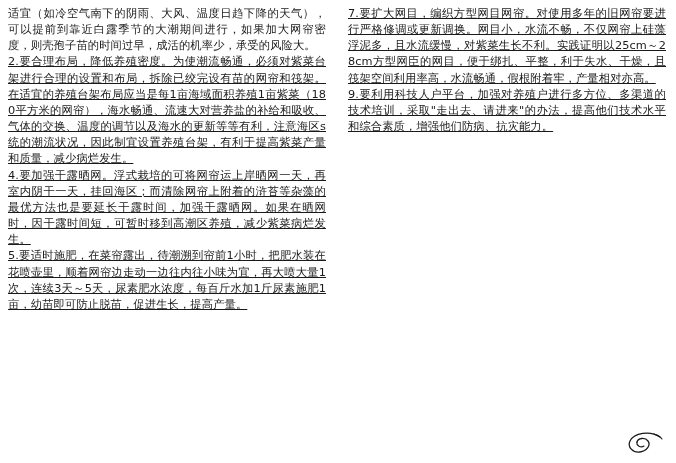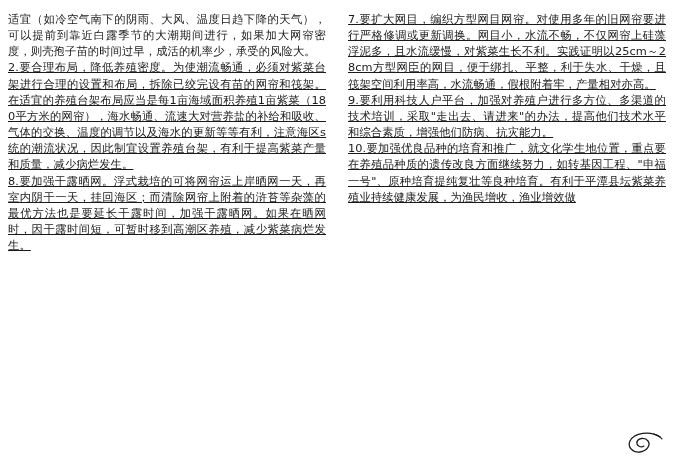--- a/index.html
+++ b/index.html
@@ -12,21 +12,21 @@
     height: 463px;
     font-family: "DejaVu Sans", "Liberation Sans", sans-serif;
     color: #1a1a1a;
     overflow: hidden;
   }
   .page {
     position: relative;
     width: 676px;
     height: 463px;
     box-sizing: border-box;
-    padding: 12px 10px 4px 8px;
+    padding: 6px 10px 4px 8px;
   }
   .columns {
     display: flex;
     flex-direction: row;
     gap: 22px;
     height: 100%;
   }
   .col {
     flex: 1 1 0;
     min-width: 0;
@@ -59,27 +59,27 @@
 </style>
 </head>
 <body>
 
 <div class="page">
   <div class="columns">
 
     <div class="col">
       <p class="para">适宜（如冷空气南下的阴雨、大风、温度日趋下降的天气），可以提前到靠近白露季节的大潮期间进行，如果加大网帘密度，则壳孢子苗的时间过早，成活的机率少，承受的风险大。</p>
       <p class="para indent">2.要合理布局，降低养殖密度。为使潮流畅通，必须对紫菜台架进行合理的设置和布局，拆除已绞完设有苗的网帘和筏架。在适宜的养殖台架布局应当是每1亩海域面积养殖1亩紫菜（180平方米的网帘），海水畅通、流速大对营养盐的补给和吸收、气体的交换、温度的调节以及海水的更新等等有利，注意海区s统的潮流状况，因此制宜设置养殖台架，有利于提高紫菜产量和质量，减少病烂发生。</p>
-      <p class="para indent">8.要加强干露晒网。浮式栽培的可将网帘运上岸晒网一天，再室内阴干一天，挂回海区；而清除网帘上附着的浒苔等杂藻的最优方法也是要延长干露时间，加强干露晒网。如果在晒网时，因干露时间短，可暂时移到高潮区养殖，减少紫菜病烂发生。</p>
+      <p class="para indent">4.要加强干露晒网。浮式栽培的可将网帘运上岸晒网一天，再室内阴干一天，挂回海区；而清除网帘上附着的浒苔等杂藻的最优方法也是要延长干露时间，加强干露晒网。如果在晒网时，因干露时间短，可暂时移到高潮区养殖，减少紫菜病烂发生。</p>
+      <p class="para indent">5.要适时施肥，在菜帘露出，待潮溯到帘前1小时，把肥水装在花喷壶里，顺着网帘边走动一边往内往小味为宜，再大喷大量1次，连续3天～5天，尿素肥水浓度，每百斤水加1斤尿素施肥1亩，幼苗即可防止脱苗，促进生长，提高产量。</p>
     </div>
 
     <div class="col">
       <p class="para indent">7.要扩大网目，编织方型网目网帘。对使用多年的旧网帘要进行严格修调或更新调换。网目小，水流不畅，不仅网帘上硅藻浮泥多，且水流缓慢，对紫菜生长不利。实践证明以25cm～28cm方型网臣的网目，便于绑扎、平整，利于失水、干燥，且筏架空间利用率高，水流畅通，假根附着牢，产量相对亦高。</p>
       <p class="para indent">9.要利用科技人户平台，加强对养殖户进行多方位、多渠道的技术培训，采取"走出去、请进来"的办法，提高他们技术水平和综合素质，增强他们防病、抗灾能力。</p>
-      <p class="para indent">10.要加强优良品种的培育和推广，就文化学生地位置，重点要在养殖品种质的遗传改良方面继续努力，如转基因工程、"申福一号"、原种培育提纯复壮等良种培育。有利于平潭县坛紫菜养殖业持续健康发展，为渔民增收，渔业增效做</p>
     </div>
 
   </div>
 
   <div class="logo-wrap">
     <svg width="40" height="26" viewBox="0 0 40 26" fill="none" xmlns="http://www.w3.org/2000/svg">
       <path d="M36 6 C26 -1, 10 2, 6 10 C3 16, 9 22, 16 21 C23 20, 27 14, 24 10 C21 6, 14 7, 13 11" stroke="#1a1a1a" stroke-width="1.3" fill="none" stroke-linecap="round"></path>
       <path d="M13 11 C12 15, 17 17, 20 15" stroke="#1a1a1a" stroke-width="1.1" fill="none" stroke-linecap="round"></path>
       <path d="M30 3 C33 4, 36 5, 38 8" stroke="#1a1a1a" stroke-width="1.1" fill="none" stroke-linecap="round"></path>
     </svg>

